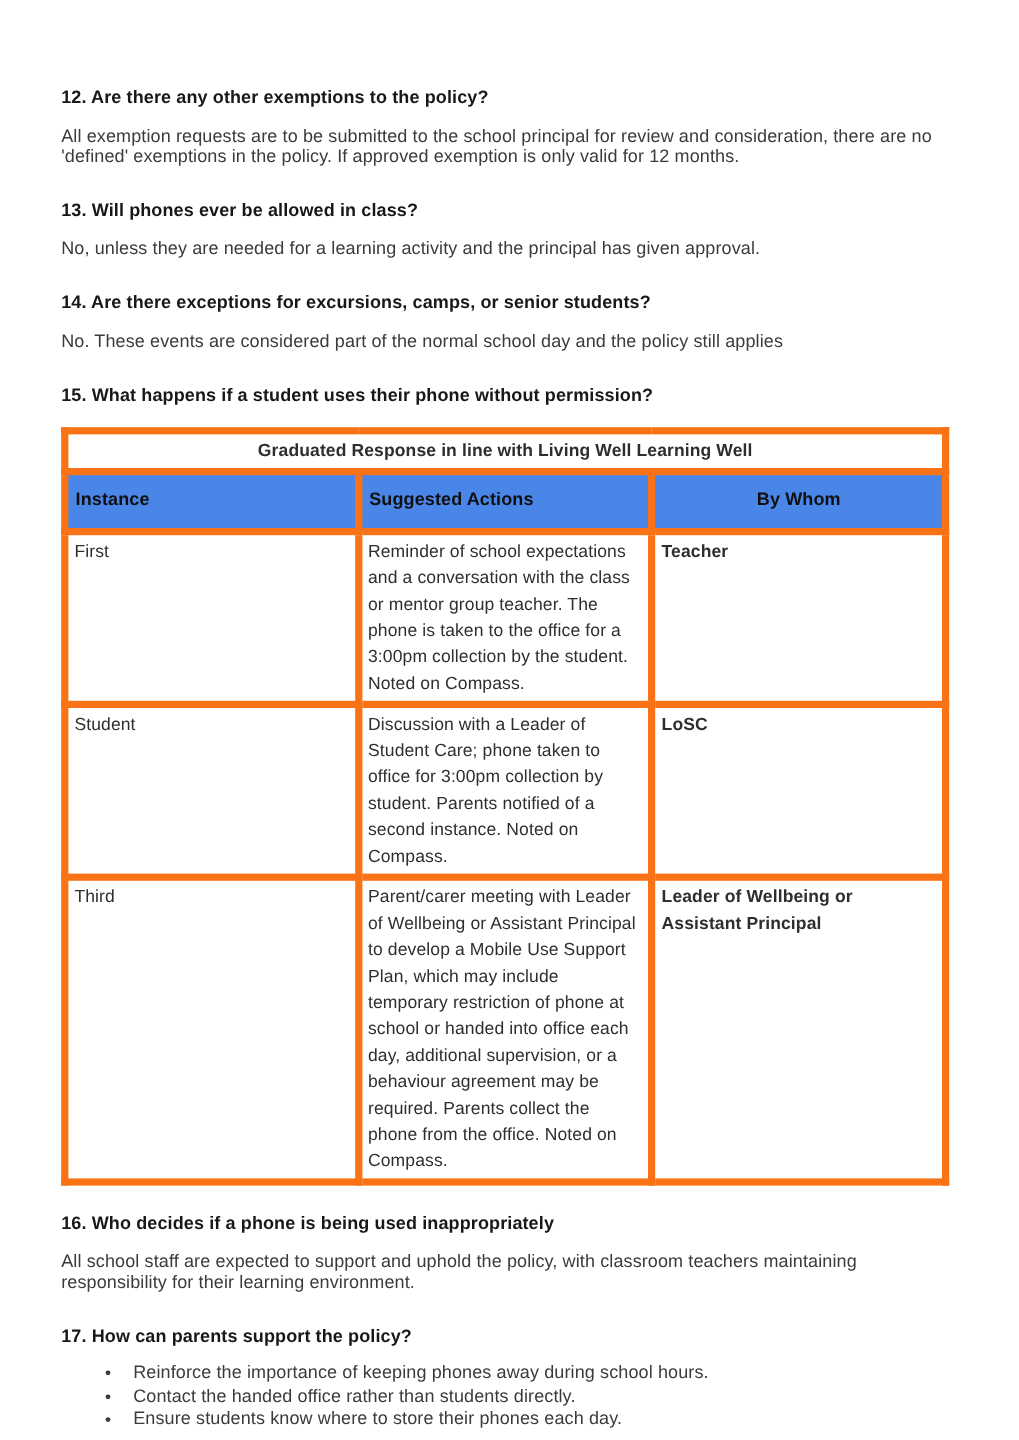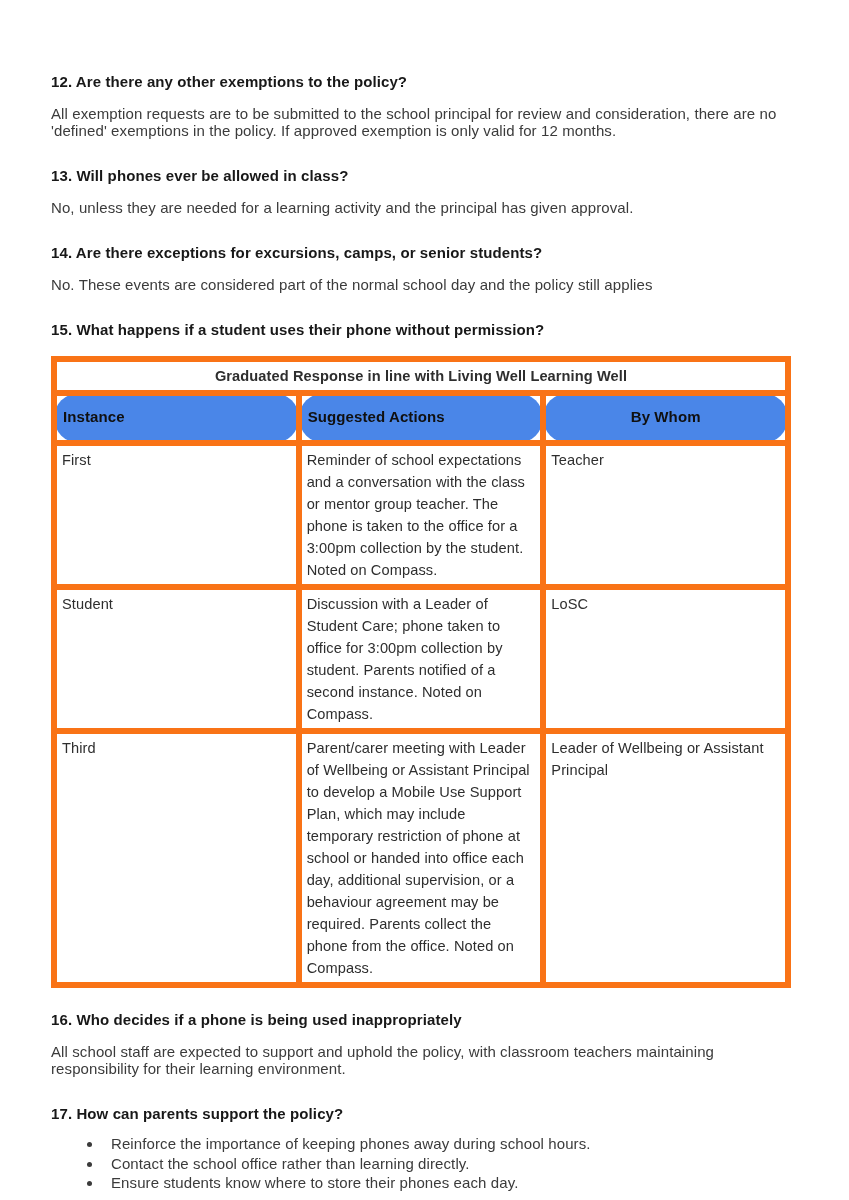--- a/index.html
+++ b/index.html
@@ -1,15 +1,15 @@
 <!DOCTYPE html>
 <html><head>
 <meta charset="utf-8">
 <style>
-  * { box-sizing: border-box; margin: 0; padding: 0; border-radius: 31px; }
+  * { box-sizing: border-box; margin: 0; padding: 0; }
   html, body { background: #ffffff; }
   body {
     width: 849px;
     height: 1200px;
     font-family: "Liberation Sans", sans-serif;
     color: #3b3b3b;
     overflow: hidden;
   }
   .page {
     width: 849px;
@@ -59,21 +59,21 @@
   }
   tr.head-row td {
     background: #4a86e8;
     font-weight: 700;
     color: #101010;
     font-size: 15px;
     padding: 10px 6px 12px 6px;
   }
   td.col-instance { width: 88px; }
   td.col-actions  { width: 470px; }
-  td.col-bywhom   { width: 182px; }
+  td.col-bywhom   { width: 182px; font-weight: bold; }
   tr.head-row td.col-bywhom { text-align: center; }
   tr.body-row-1 { height: 96px; }
   tr.body-row-2 { height: 98px; }
   tr.body-row-3 { height: 161px; }
 
   ul.support-list {
     margin-top: 10px;
     padding-left: 52px;
   }
   ul.support-list li {
@@ -127,19 +127,19 @@
       </tr>
     </tbody>
   </table>
 
   <h3 class="q-heading" style="margin-top:22px;">16. Who decides if a phone is being used inappropriately</h3>
   <p class="answer">All school staff are expected to support and uphold the policy, with classroom teachers maintaining responsibility for their learning environment.</p>
 
   <h3 class="q-heading">17. How can parents support the policy?</h3>
   <ul class="support-list">
     <li>Reinforce the importance of keeping phones away during school hours.</li>
-    <li>Contact the school office rather than learning directly.</li>
+    <li>Contact the handed office rather than students directly.</li>
     <li>Ensure students know where to store their phones each day.</li>
   </ul>
 
   <h3 class="q-heading" style="margin-top:20px;">18. What about before and after school?</h3>
 
 </div>
 
 </body></html>

